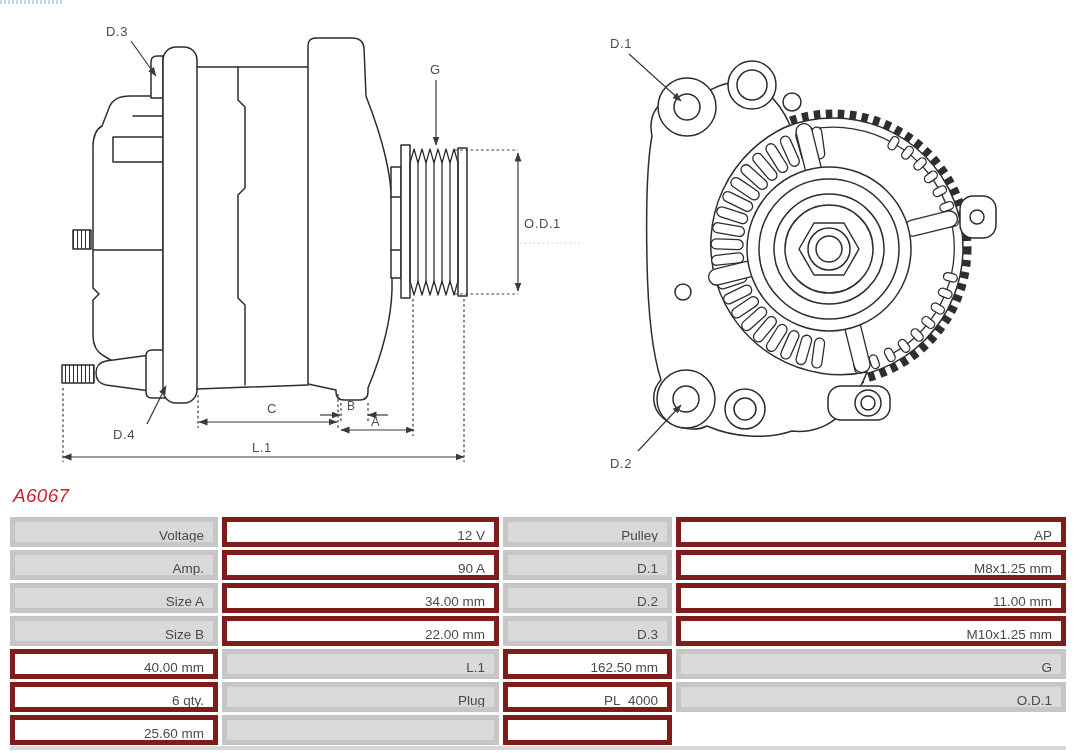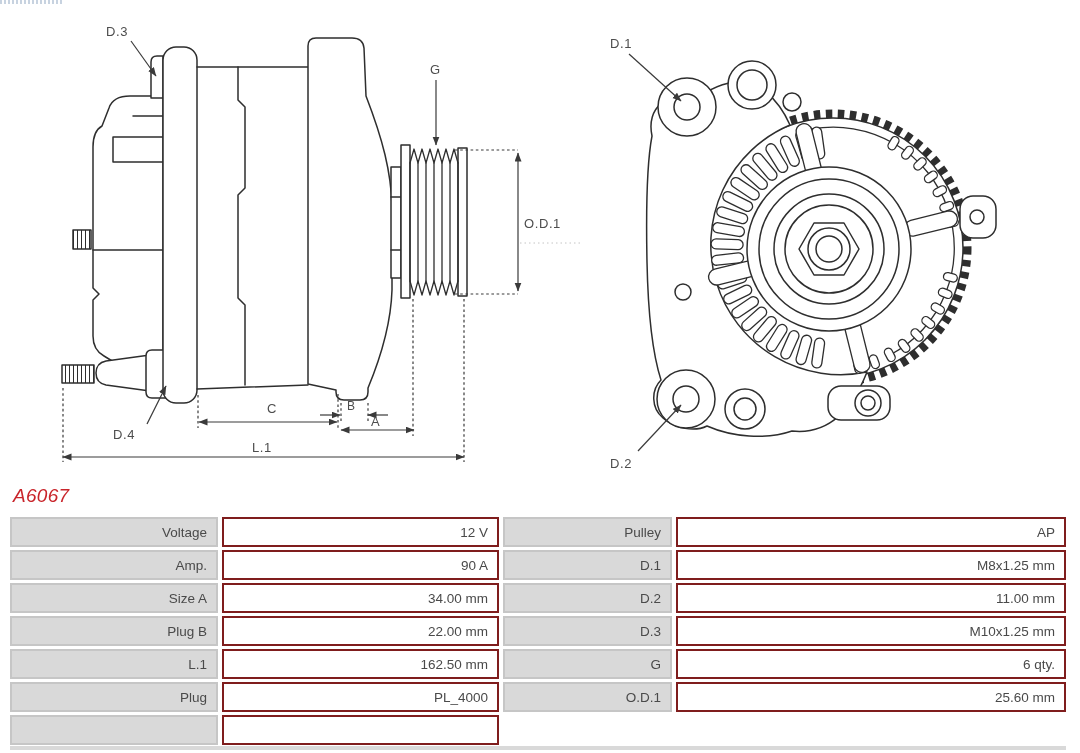--- a/index.html
+++ b/index.html
@@ -18,21 +18,21 @@
   .dot{stroke:#3a3a3a;stroke-width:1.2;stroke-dasharray:2.6 2.6;fill:none;}
   .faint{stroke:#c4c4c4;stroke-width:1;stroke-dasharray:1.5 3;fill:none;}
   .tlabel{font-family:"Liberation Sans",sans-serif;font-size:13px;fill:#4d4d4d;letter-spacing:.6px;}
   .tsmall{font-size:12px;}
   
   .part{position:absolute;left:13px;top:485px;font-size:19px;color:#c9252b;letter-spacing:.3px;font-style:italic;}
   
   .spec{position:absolute;left:10px;top:517px;width:1056px;display:grid;
         grid-template-columns:208px 277px 169px 1fr;column-gap:4px;row-gap:3px;
         grid-auto-rows:30px;font-size:13.5px;color:#4a4a4a;}
-  .cell{box-sizing:border-box;border:2px solid #7f1d1d;line-height:28px;text-align:right;
+  .cell{box-sizing:border-box;border:5px solid #7f1d1d;line-height:28px;text-align:right;
         padding-right:9px;white-space:nowrap;overflow:hidden;background:#fff;}
   .cell.lbl{background:#d9d9d9;border-color:#c6c6c6;}
   .table-bottom-strip{position:absolute;left:10px;top:746px;width:1056px;height:4px;background:#d9d9d9;}
 </style>
 </head>
 <body>
 
 <div id="page">
 
   <div class="corner-artifact"></div>
@@ -209,24 +209,25 @@
       <div class="cell lbl">Pulley</div>
       <div class="cell val">AP</div>
       <div class="cell lbl">Amp.</div>
       <div class="cell val">90 A</div>
       <div class="cell lbl">D.1</div>
       <div class="cell val">M8x1.25 mm</div>
       <div class="cell lbl">Size A</div>
       <div class="cell val">34.00 mm</div>
       <div class="cell lbl">D.2</div>
       <div class="cell val">11.00 mm</div>
-      <div class="cell lbl">Plug B</div>
+      <div class="cell lbl">Size B</div>
       <div class="cell val">22.00 mm</div>
       <div class="cell lbl">D.3</div>
       <div class="cell val">M10x1.25 mm</div>
+      <div class="cell val">40.00 mm</div>
       <div class="cell lbl">L.1</div>
       <div class="cell val">162.50 mm</div>
       <div class="cell lbl">G</div>
       <div class="cell val">6 qty.</div>
       <div class="cell lbl">Plug</div>
       <div class="cell val">PL_4000</div>
       <div class="cell lbl">O.D.1</div>
       <div class="cell val">25.60 mm</div>
       <div class="cell lbl"></div>
       <div class="cell val"></div>

